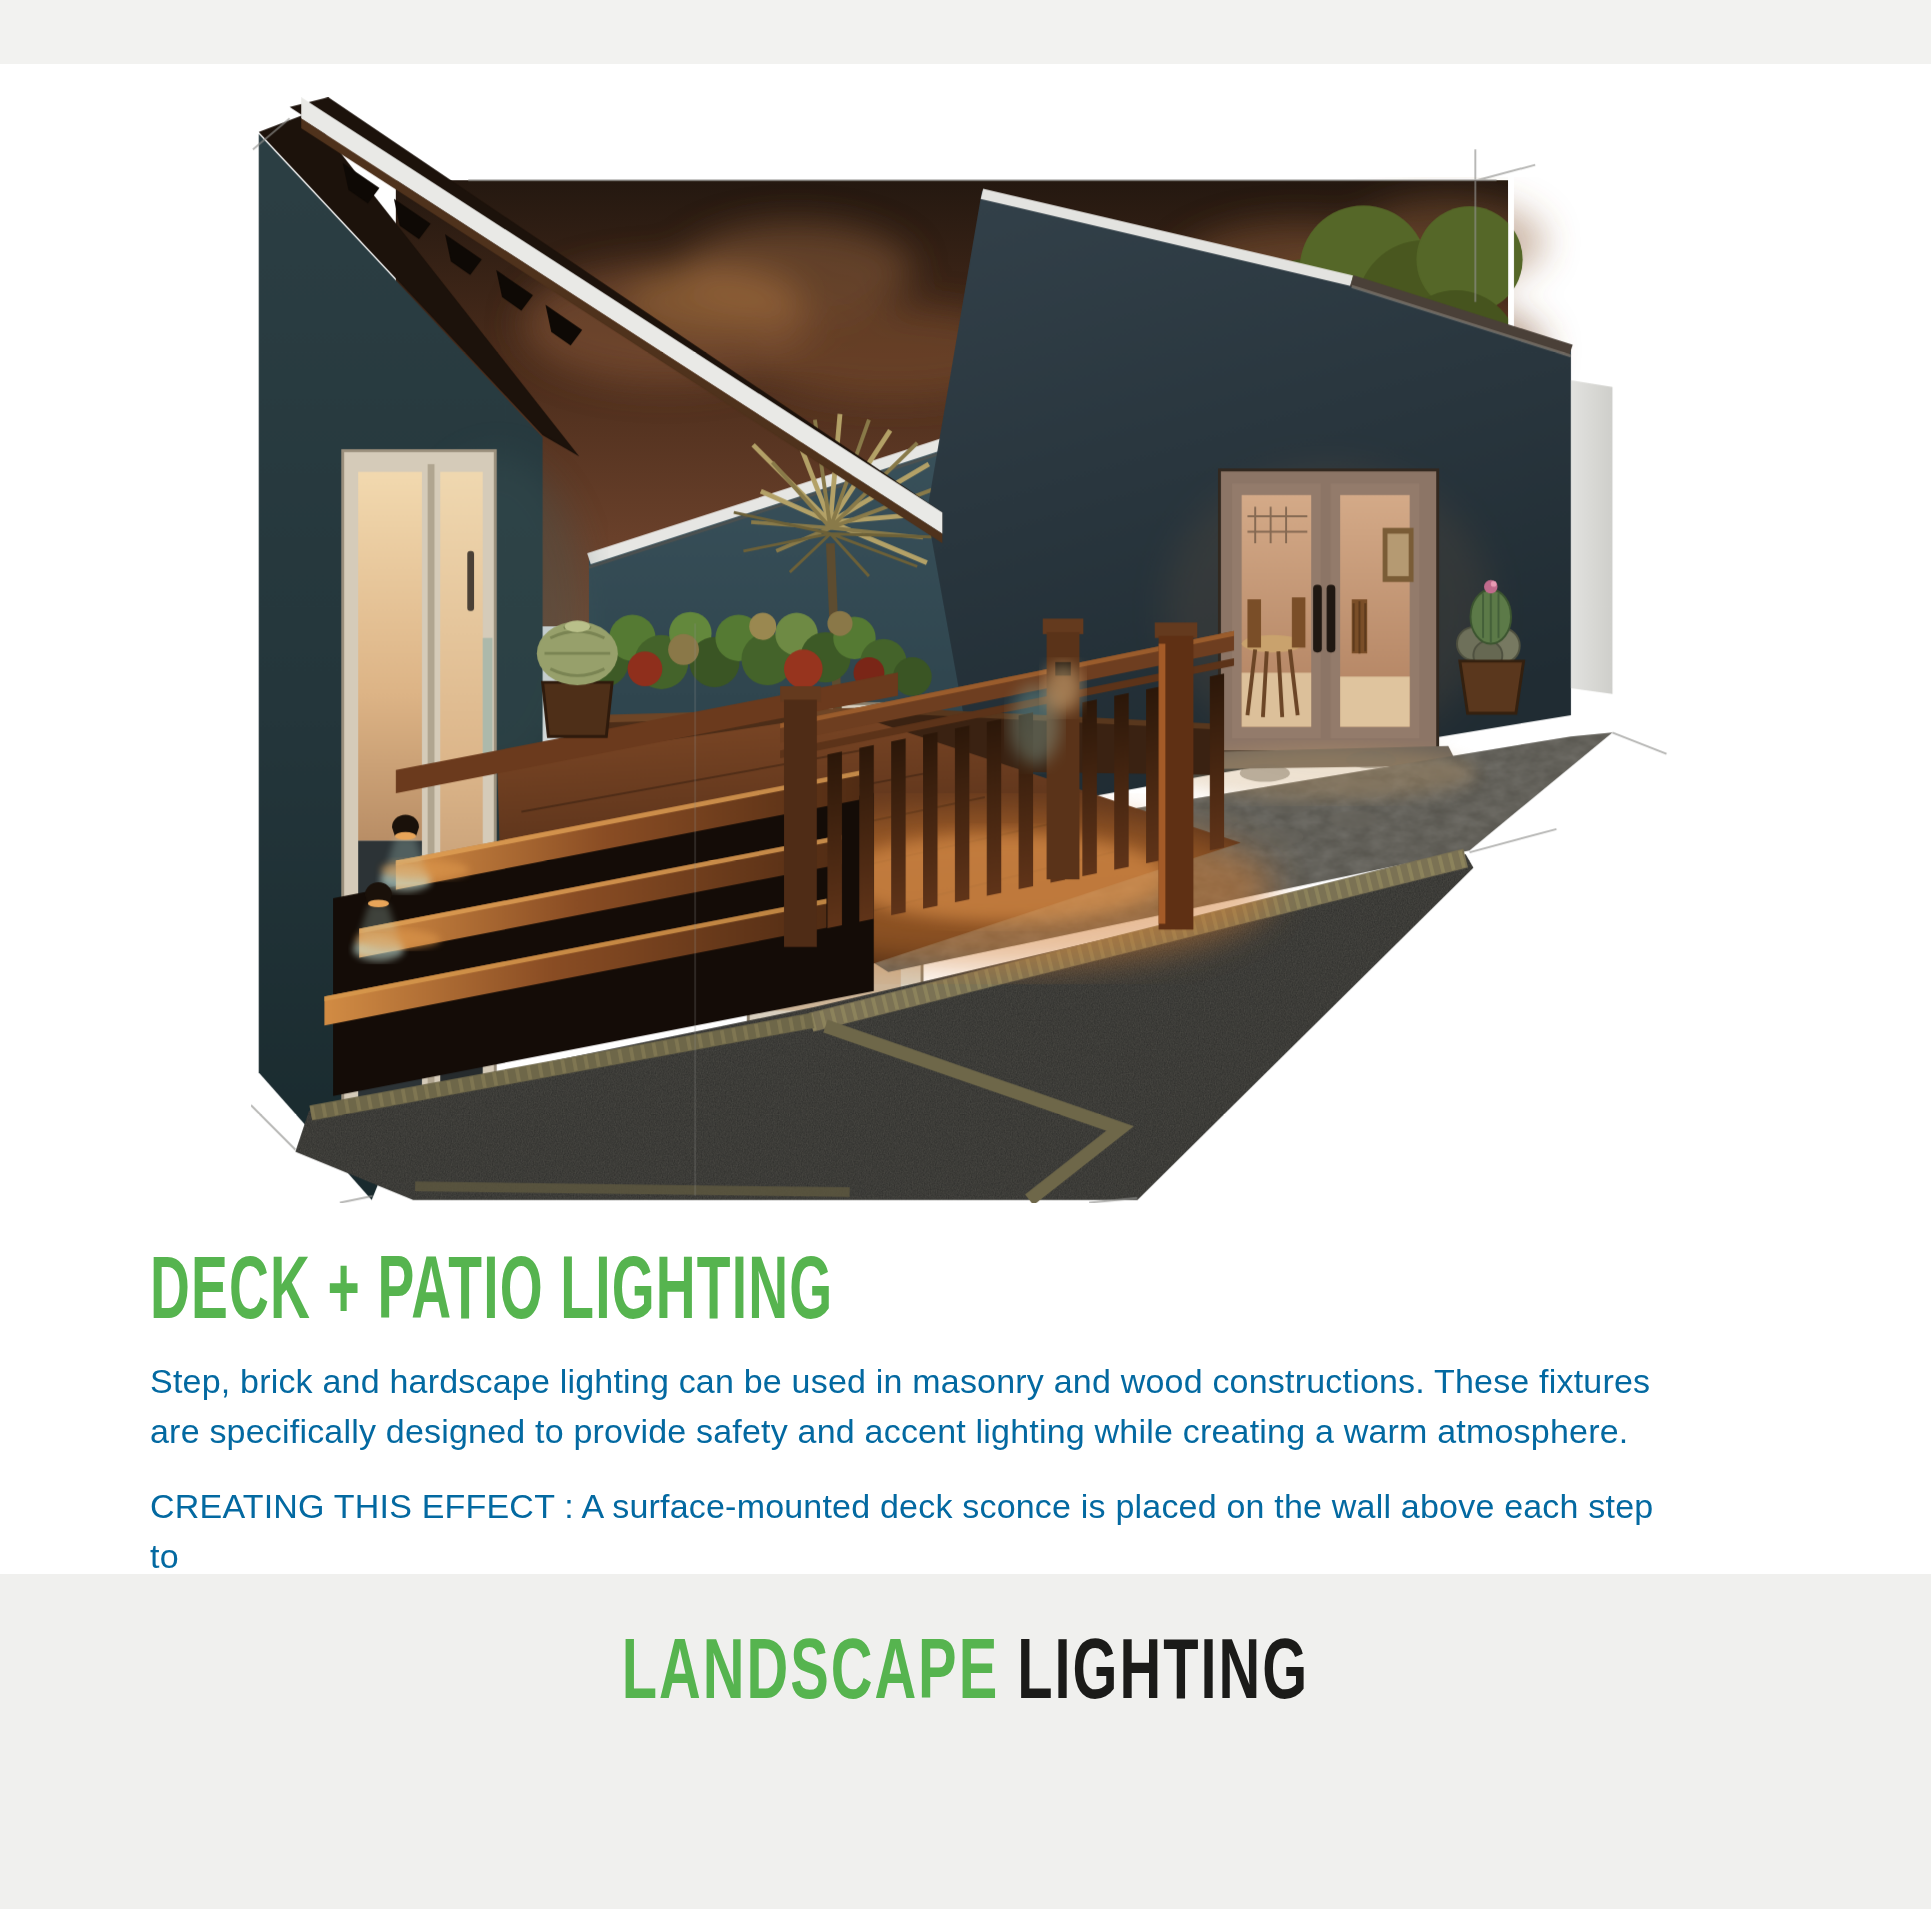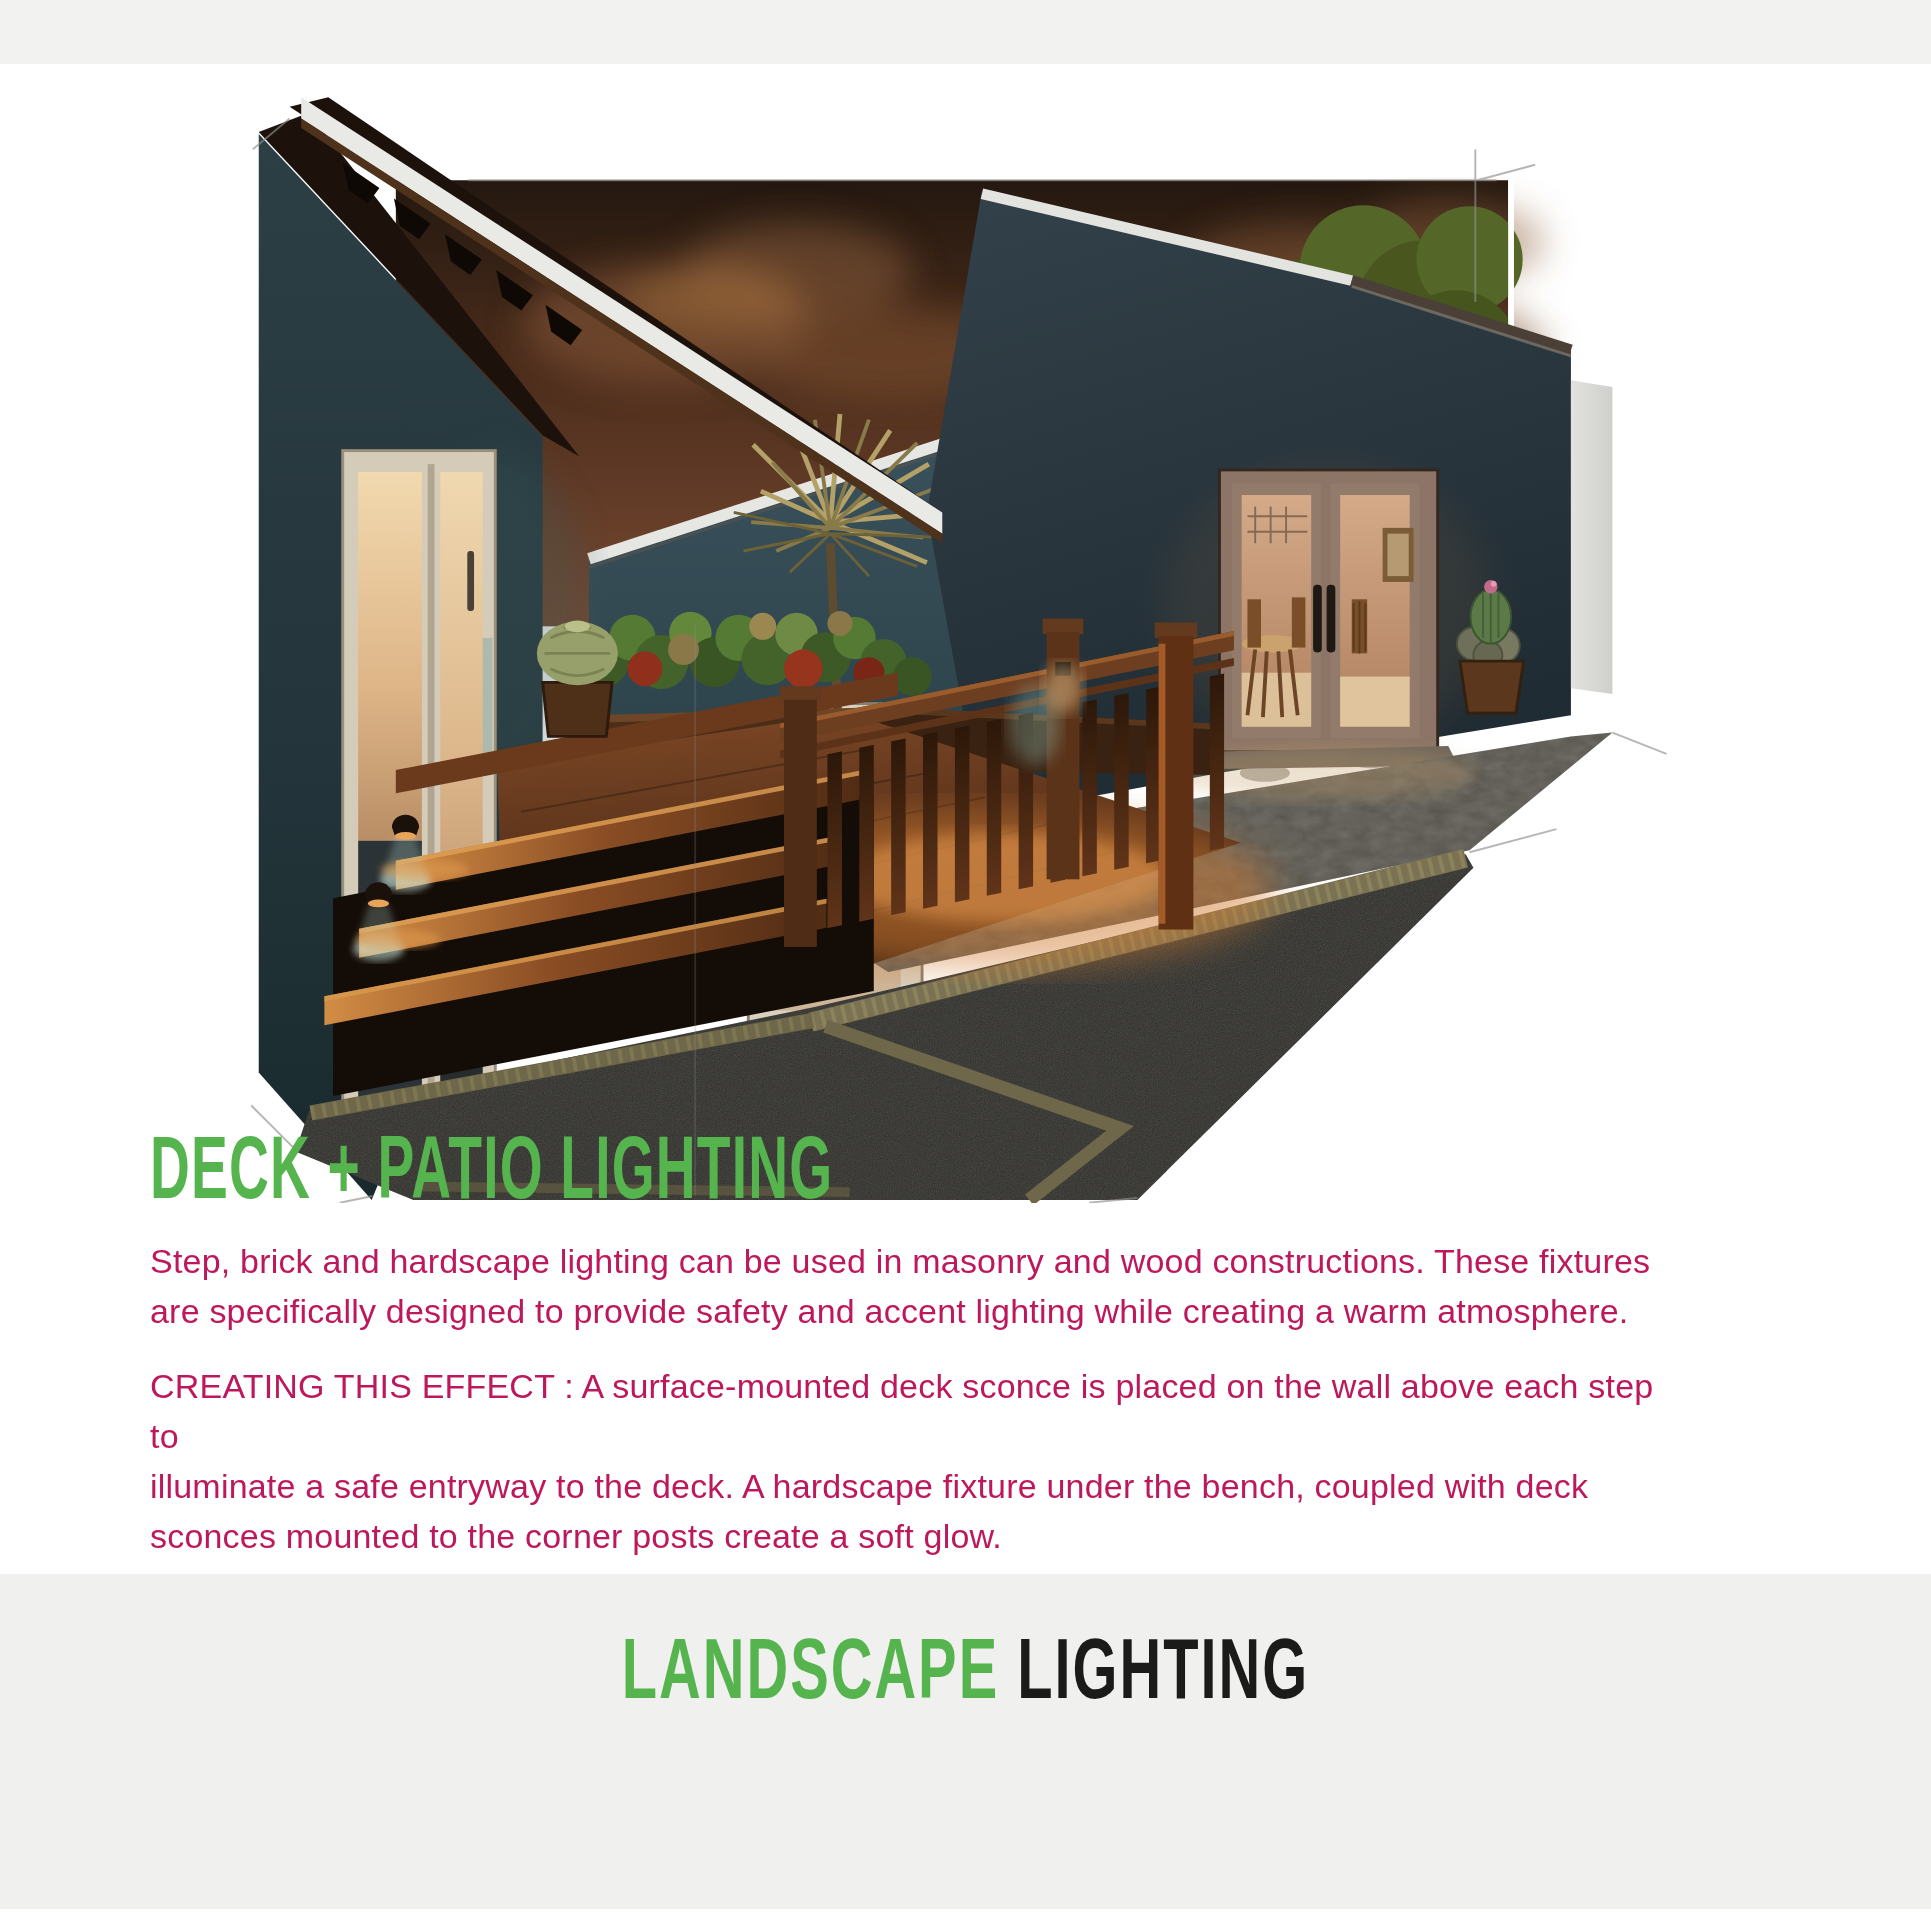--- a/index.html
+++ b/index.html
@@ -3,27 +3,27 @@
 <meta charset="utf-8">
 <style>
   html,body{margin:0;padding:0;}
   body{
     width:1931px;height:1931px;position:relative;background:#ffffff;
     font-family:"Liberation Sans","DejaVu Sans",sans-serif;overflow:hidden;
   }
   .topbar{position:absolute;left:0;top:0;width:1931px;height:64px;background:#f2f2f0;}
   .render-wrap{position:absolute;left:251px;top:97px;width:1458px;height:1106px;}
   .render-wrap svg{display:block;width:100%;height:100%;}
-  .copy{position:absolute;left:150px;top:1124px;width:1506px;}
+  .copy{position:absolute;left:150px;top:1244px;width:1506px;}
   .title{
     font-size:89px;font-weight:700;color:#56b44f;letter-spacing:1.9px;
     transform:scaleX(0.62);transform-origin:left top;white-space:nowrap;line-height:87px;margin:0;
   }
   .body-p{
-    margin:0;margin-top:25px;font-size:34px;line-height:50px;color:#be185d;
+    margin:0;margin-top:25px;font-size:34px;line-height:50px;color:#0369a1;
     white-space:pre-line;letter-spacing:0.2px;
   }
   .body-p .lbl{font-weight:400;}
   .footer{position:absolute;left:0;top:1574px;width:1931px;height:335px;background:#f0f0ee;text-align:center;}
   .brand-line{margin-top:52px;line-height:85px;white-space:nowrap;}
   .brand-line .inner{
     display:inline-block;font-size:85px;font-weight:700;letter-spacing:2.9px;
     transform:scaleX(0.68);transform-origin:center top;
   }
   .brand-line .green{color:#56b44f;}

